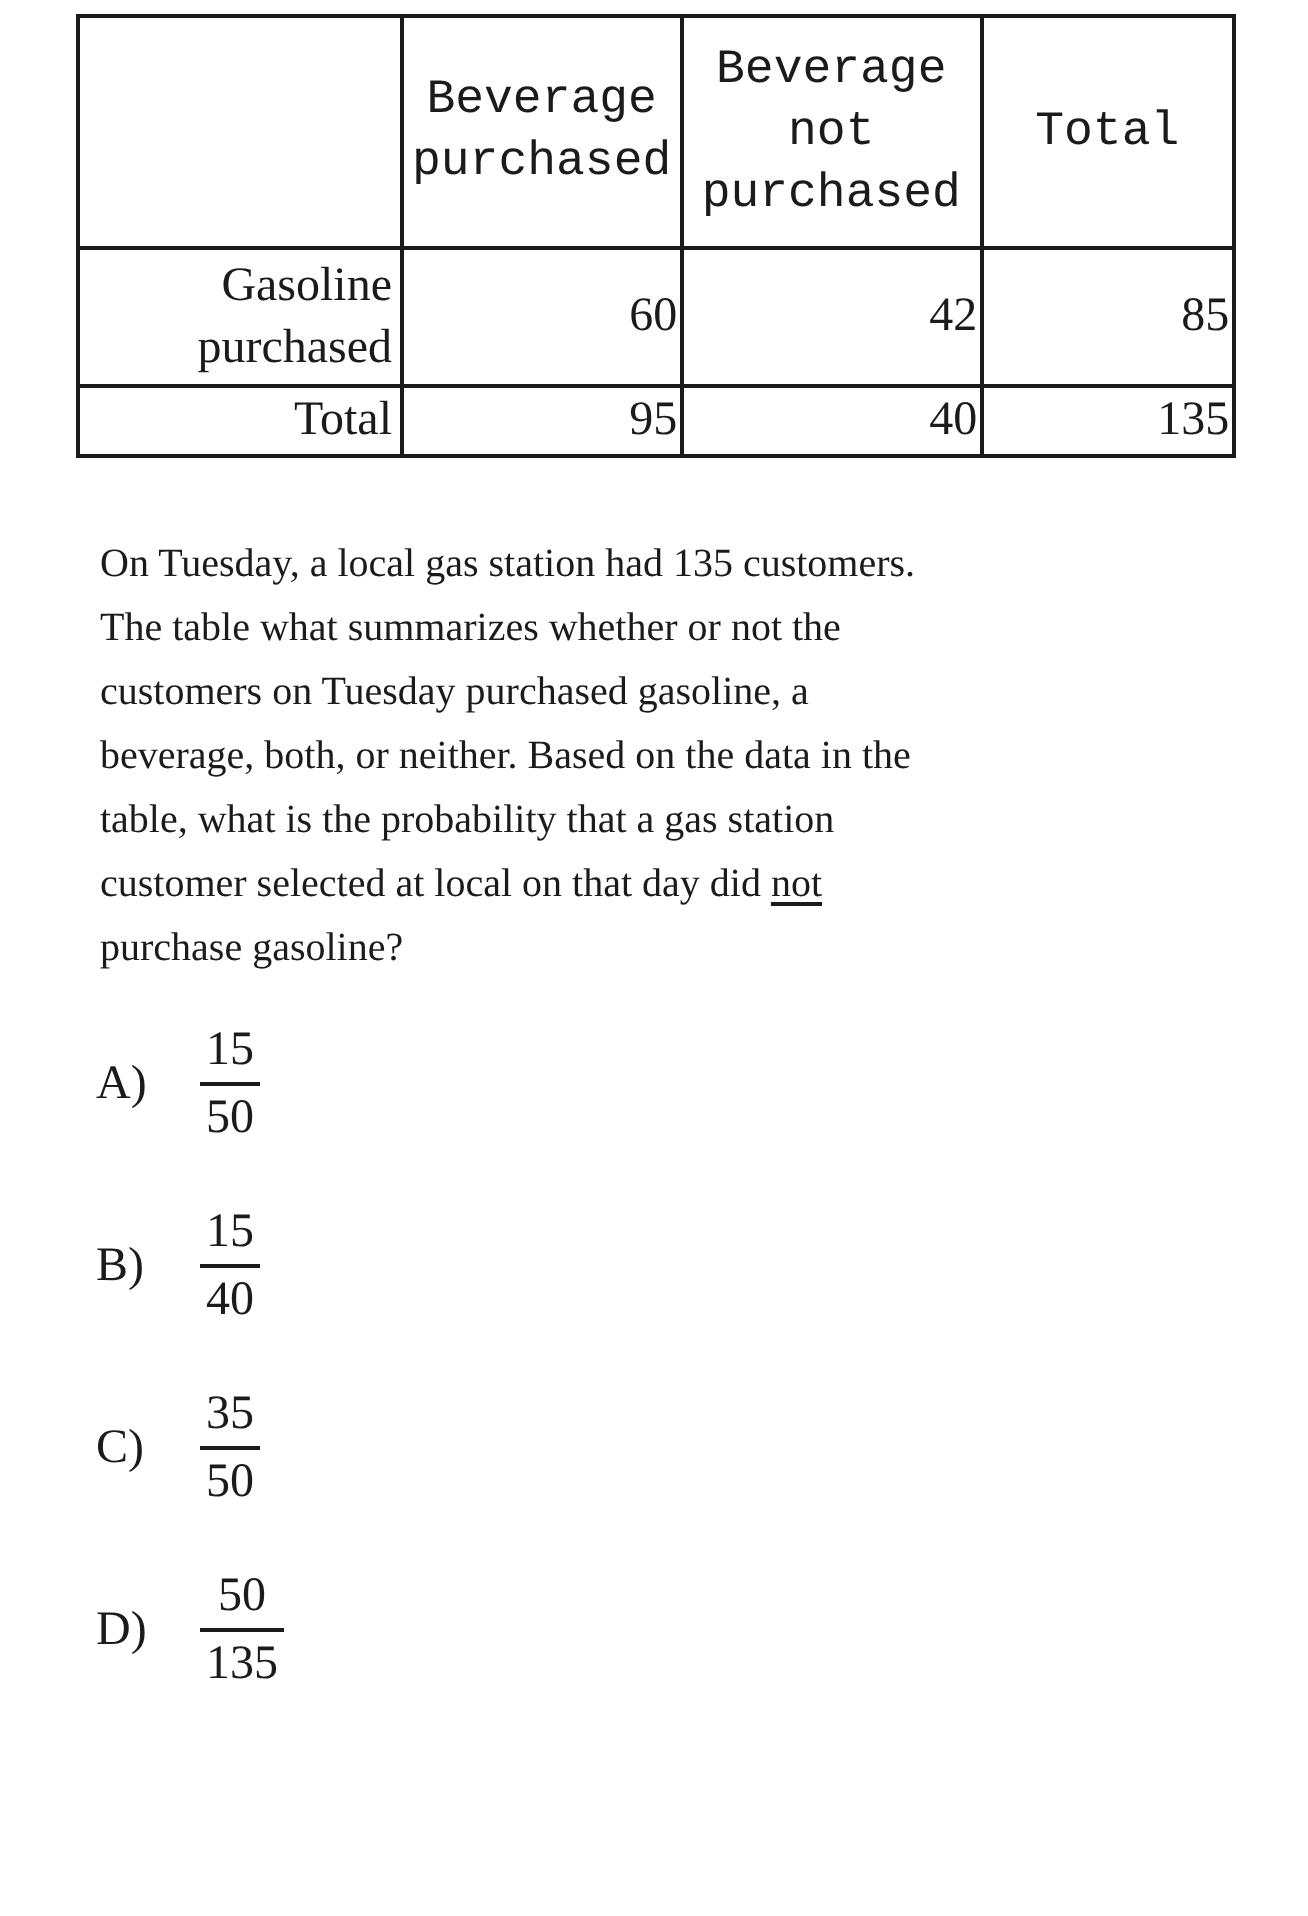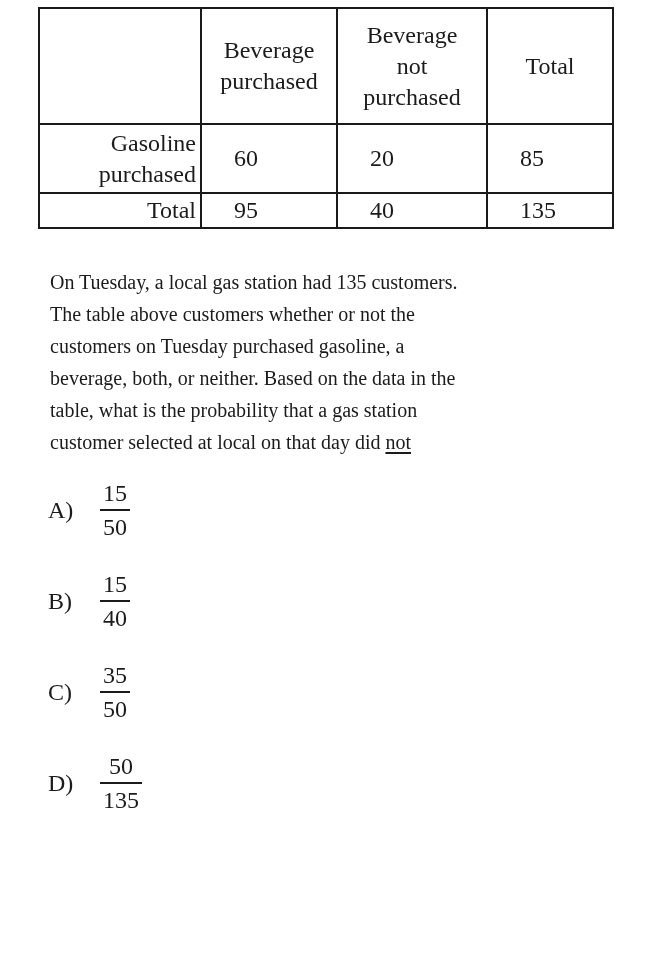--- a/index.html
+++ b/index.html
@@ -26,22 +26,22 @@
   }
   table.freq th, table.freq td {
     border: 2px solid var(--line);
     font-size: 24px;
     font-weight: normal;
     line-height: 31px;
     vertical-align: middle;
   }
   table.freq th { text-align: center; white-space: pre-line; padding: 2px 4px; }
   td.rowlabel { text-align: right; padding: 1px 4px 1px 7px; white-space: pre-line; }
-  td.cellnum { text-align: left; padding-left: 32px; }
-  tr.hdr { height: 116px; }
+  td.cellnum { text-align: right; padding-left: 32px; }
+  tr.hdr { height: 116px; font-family: Liberation Mono, monospace; }
   tr.r1 { height: 69px; }
   tr.r2 { height: 66px; }
   tr.r3 { height: 31px; }
   .question {
     margin: 37px 0 0 50px;
     width: 580px;
     font-size: 20px;
     line-height: 32px;
   }
   .qline { white-space: nowrap; }
@@ -87,39 +87,40 @@
 purchased</th>
       <th>Beverage
 not
 purchased</th>
       <th>Total</th>
     </tr>
     <tr class="r1">
       <td class="rowlabel">Gasoline
 purchased</td>
       <td class="cellnum">60</td>
-      <td class="cellnum">20</td>
+      <td class="cellnum">42</td>
       <td class="cellnum">85</td>
     </tr>
     <tr class="r3">
       <td class="rowlabel">Total</td>
       <td class="cellnum">95</td>
       <td class="cellnum">40</td>
       <td class="cellnum">135</td>
     </tr>
   </tbody>
     </table>
 
   <div class="question">
     <div class="qline">On Tuesday, a local gas station had 135 customers.</div>
-    <div class="qline">The table above customers whether or not the</div>
+    <div class="qline">The table what summarizes whether or not the</div>
     <div class="qline">customers on Tuesday purchased gasoline, a</div>
     <div class="qline">beverage, both, or neither. Based on the data in the</div>
     <div class="qline">table, what is the probability that a gas station</div>
     <div class="qline"><span>customer selected at local on that day did </span><span class="uword">not</span></div>
+    <div class="qline">purchase gasoline?</div>
   </div>
 
   <div class="choices">
 
     <div class="choice">
       <span class="choice-label">A)</span>
       <span class="fraction">
         <span class="num">15</span>
         <span class="den">50</span>
       </span>

